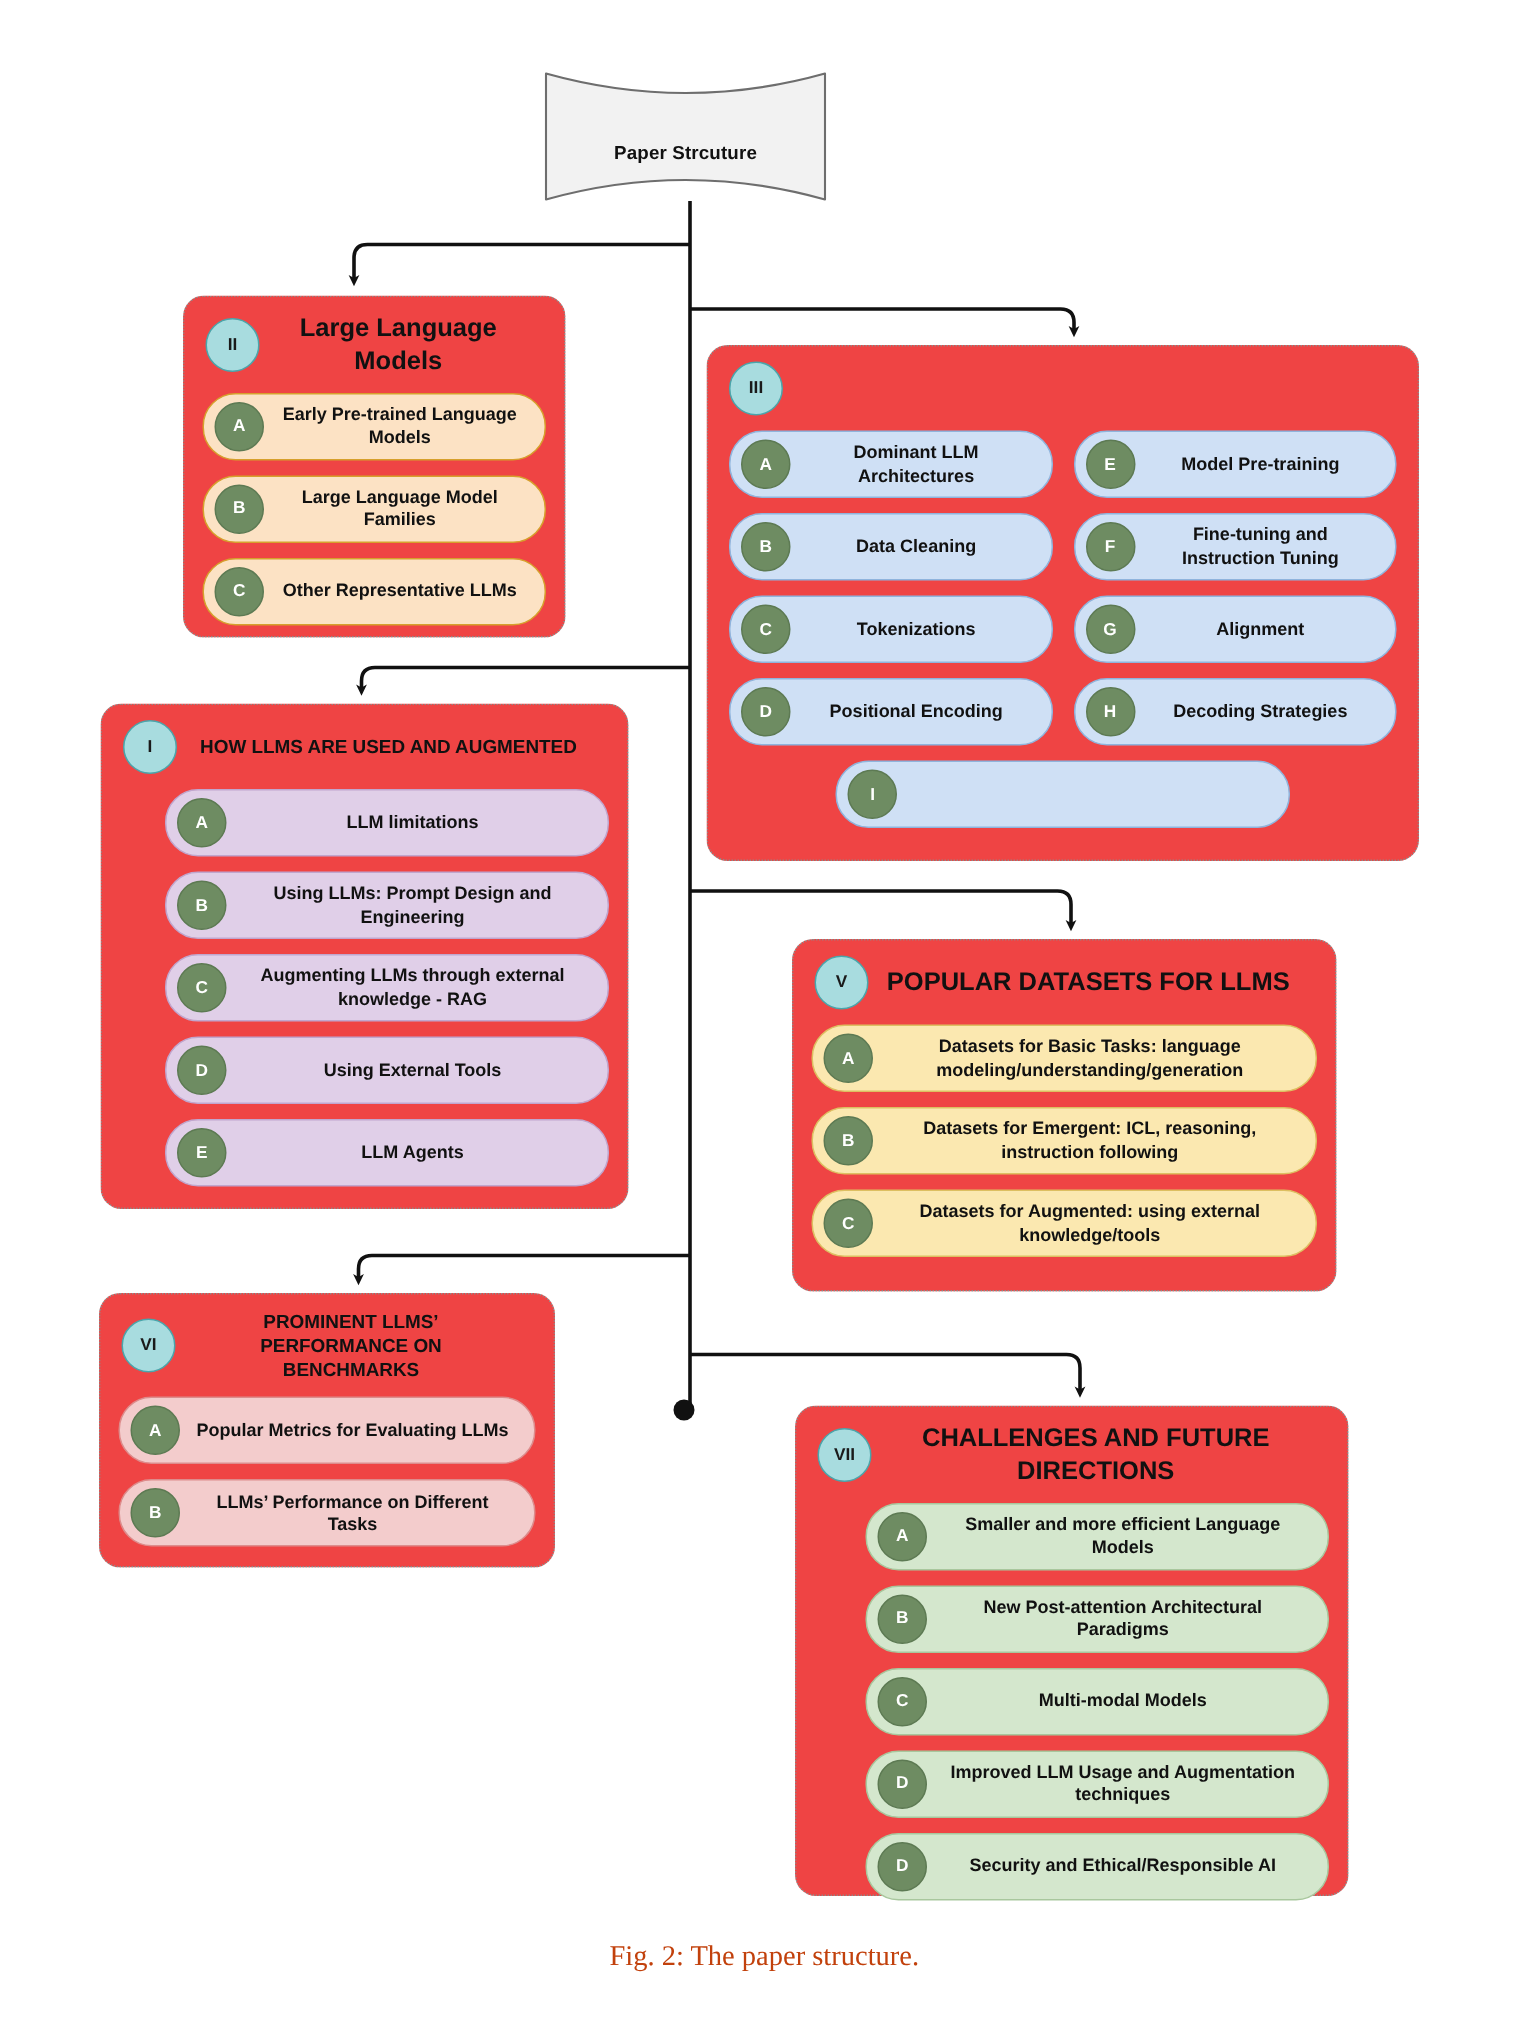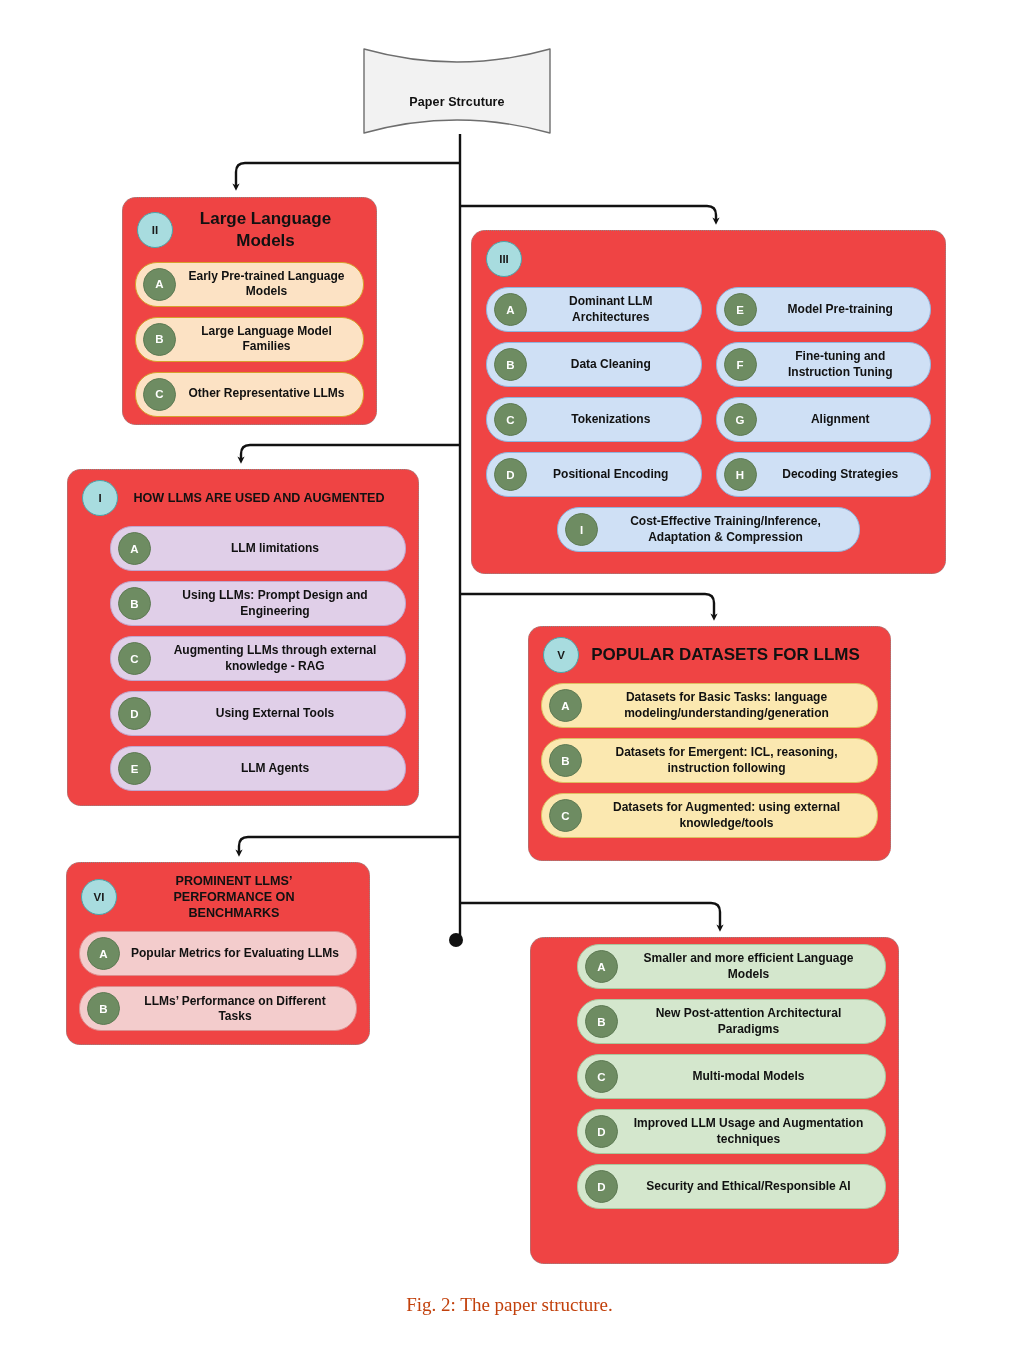--- a/index.html
+++ b/index.html
@@ -256,21 +256,20 @@
       <div class="item pal-blue">
         <div class="badge">D</div>
         <div class="item-label">Positional Encoding</div>
       </div>
       <div class="item pal-blue">
         <div class="badge">H</div>
         <div class="item-label">Decoding Strategies</div>
       </div>
       <div class="item pal-blue wide">
         <div class="badge">I</div>
-        <div class="item-label">Cost-Effective Training/Inference, Adaptation &amp; Compression</div>
       </div>
     </div>
   </div>
 
   <div class="section" id="sec-4">
     <div class="sec-head">
       <div class="roman">I</div>
       <div class="sec-title small">HOW LLMS ARE USED AND AUGMENTED</div>
     </div>
     <div class="items" style="padding-left:42px;">
@@ -329,20 +328,24 @@
         <div class="item-label">Popular Metrics for Evaluating LLMs</div>
       </div>
       <div class="item pal-red">
         <div class="badge">B</div>
         <div class="item-label">LLMs’ Performance on Different Tasks</div>
       </div>
     </div>
   </div>
 
   <div class="section" id="sec-7">
+    <div class="sec-head">
+      <div class="roman">VII</div>
+      <div class="sec-title">CHALLENGES AND FUTURE DIRECTIONS</div>
+    </div>
     <div class="items" style="padding-left:46px;">
       <div class="item pal-green">
         <div class="badge">A</div>
         <div class="item-label">Smaller and more efficient Language Models</div>
       </div>
       <div class="item pal-green">
         <div class="badge">B</div>
         <div class="item-label">New Post-attention Architectural Paradigms</div>
       </div>
       <div class="item pal-green">

